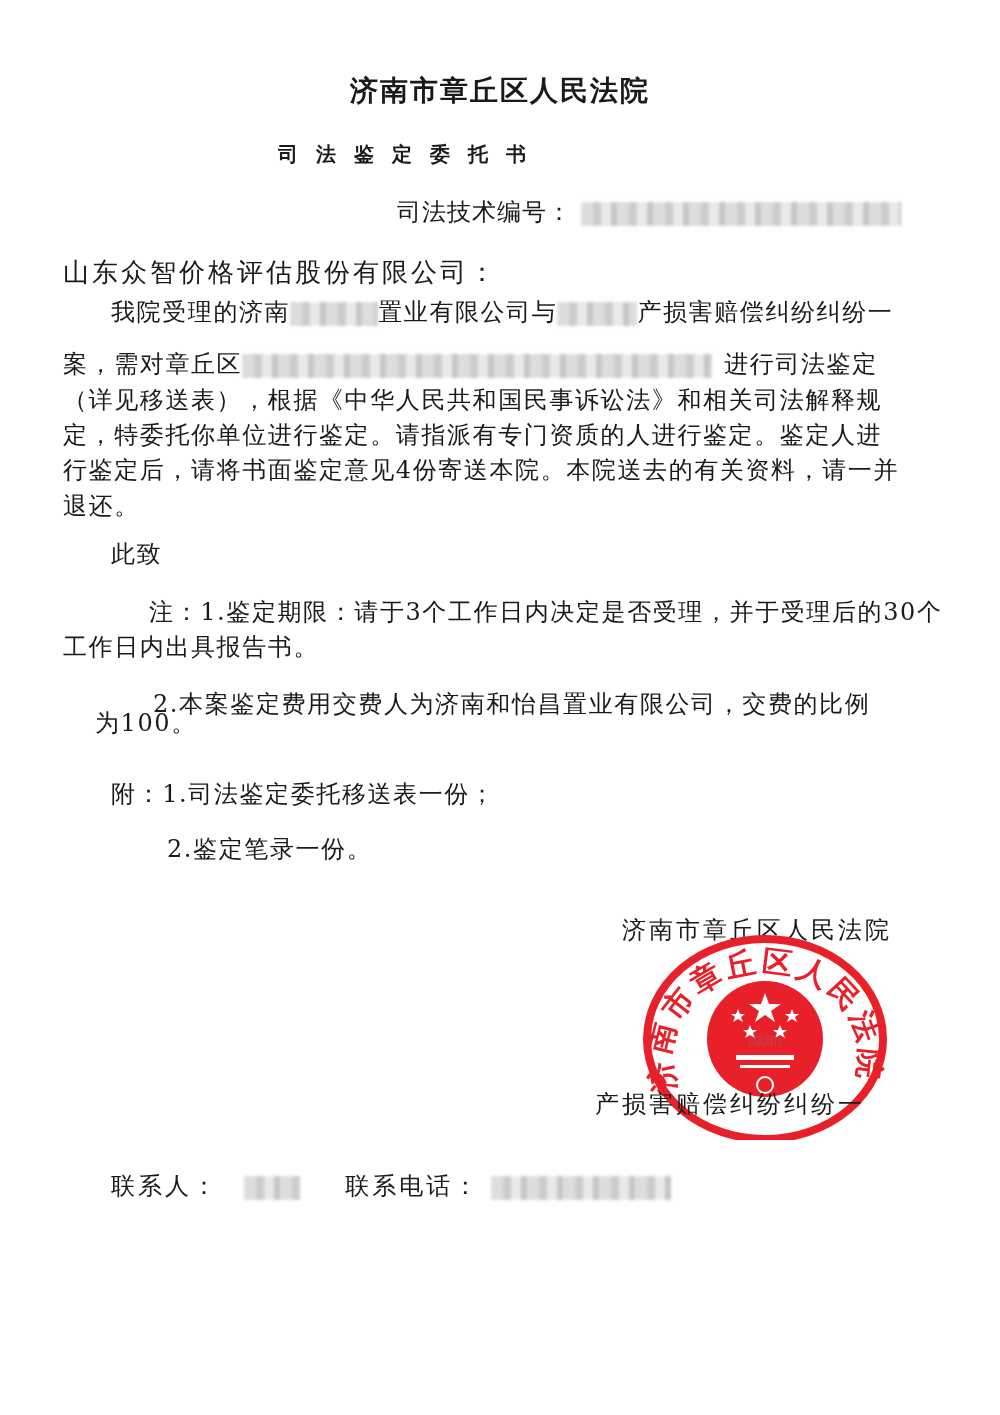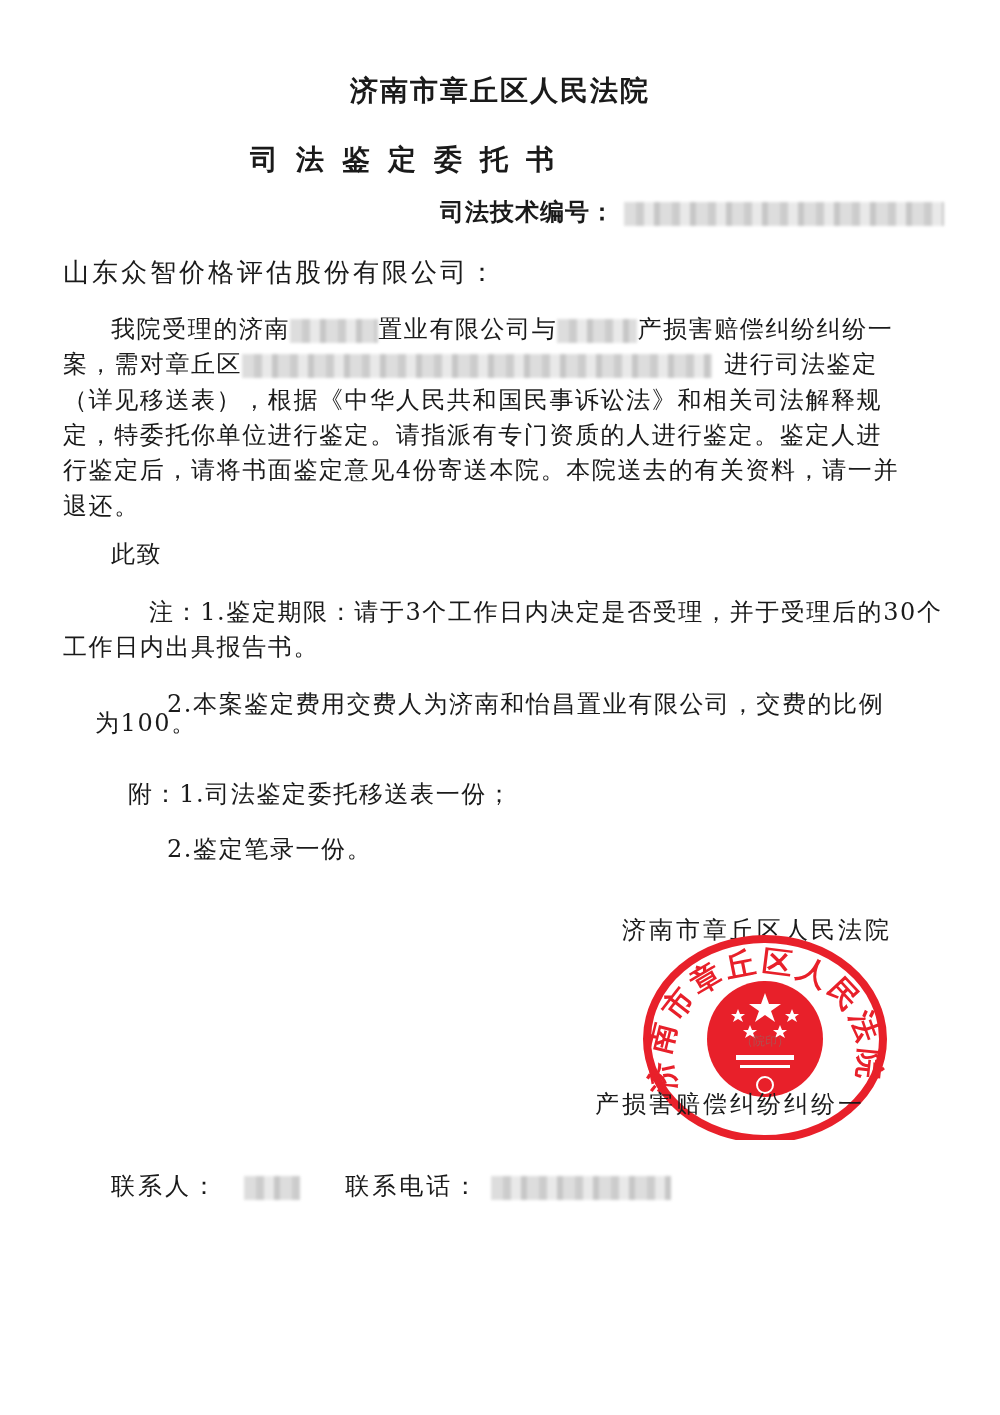--- a/index.html
+++ b/index.html
@@ -1,23 +1,23 @@
 <!DOCTYPE html>
 <html><head>
   <meta charset="utf-8">
   <style>
     html, body { margin: 0; padding: 0; background: #ffffff; }
     body { width: 1000px; height: 1415px; position: relative; overflow: hidden;
       font-family: "DejaVu Serif", "Liberation Serif", serif; color: #1a1a1a; }
     .abs { position: absolute; white-space: nowrap; }
     .title { left: 0; width: 1000px; text-align: center; top: 72px; font-size: 28px; font-weight: bold;
       font-family: "DejaVu Sans", sans-serif; letter-spacing: 2px; }
-    .subtitle { left: 0; width: 804px; text-align: center; top: 141px; font-size: 28px; font-weight: bold;
+    .subtitle { left: 0; width: 804px; text-align: center; top: 141px; font-size: 20px; font-weight: bold;
       font-family: "DejaVu Sans", sans-serif; letter-spacing: 18px; padding-left: 18px; box-sizing: border-box; }
-    .techno { top: 196px; left: 440px; font-size: 24px; letter-spacing: 1px; font-weight: bold; }
+    .techno { top: 196px; left: 397px; font-size: 24px; letter-spacing: 1px; }
     .blur { display: inline-block; vertical-align: middle; height: 24px;
       background: repeating-linear-gradient(90deg, #d8d8d8 0 12px, #c4c4c4 12px 20px, #e6e6e6 20px 30px, #bdbdbd 30px 36px);
       filter: blur(1.5px); opacity: .85; }
     .addr { top: 255px; left: 63px; font-size: 26px; letter-spacing: 3px; }
     .line { position: absolute; left: 63px; white-space: nowrap; font-size: 24px; letter-spacing: 1.6px; }
     .seal { position: absolute; left: 640px; top: 935px; width: 250px; height: 205px; }
     .sign { font-size: 24px; letter-spacing: 3px; }
   </style>
 </head>
 <body>
@@ -25,39 +25,39 @@
 <div class="abs title">济南市章丘区人民法院</div>
 <div class="abs subtitle">司法鉴定委托书</div>
 
 <div class="abs techno">
   <span>司法技术编号：</span>
   <span class="blur" style="width:320px"></span>
 </div>
 
 <div class="abs addr">山东众智价格评估股份有限公司：</div>
 
-<div class="line" style="top:313px; left:111px;font-family:Liberation Serif, serif;">
+<div class="line" style="top:296px; left:111px;font-family:Liberation Serif, serif;">
   <span>我院受理的济南</span><span class="blur" style="width:88px"></span><span>置业有限公司与</span><span class="blur" style="width:80px"></span><span>产损害赔偿纠纷纠纷一</span>
 </div>
 <div class="line" style="top:348px;">
   <span>案，需对章丘区</span><span class="blur" style="width:470px"></span><span style="margin-left:12px">进行司法鉴定</span>
 </div>
 <div class="line" style="top:384px;">（详见移送表），根据《中华人民共和国民事诉讼法》和相关司法解释规</div>
 <div class="line" style="top:419px;">定，特委托你单位进行鉴定。请指派有专门资质的人进行鉴定。鉴定人进</div>
 <div class="line" style="top:454px;">行鉴定后，请将书面鉴定意见4份寄送本院。本院送去的有关资料，请一并</div>
 <div class="line" style="top:490px;">退还。</div>
 
 <div class="line" style="top:538px; left:111px;">此致</div>
 
 <div class="line" style="top:596px; left:111px;margin-left:38px;">注：1.鉴定期限：请于3个工作日内决定是否受理，并于受理后的30个</div>
 <div class="line" style="top:631px;">工作日内出具报告书。</div>
-<div class="line" style="top:688px; left:167px;">2.本案鉴定费用交费人为济南和怡昌置业有限公司，交费的比例</div>
+<div class="line" style="top:688px; left:153px;">2.本案鉴定费用交费人为济南和怡昌置业有限公司，交费的比例</div>
 <div class="line" style="top:707px;margin-left:32px;">为100。</div>
 
-<div class="line" style="top:778px; left:128px;">附：1.司法鉴定委托移送表一份；</div>
+<div class="line" style="top:778px; left:111px;">附：1.司法鉴定委托移送表一份；</div>
 <div class="line" style="top:833px; left:167px;">2.鉴定笔录一份。</div>
 
 <div class="abs sign" style="top:914px; left:622px;">济南市章丘区人民法院</div>
 
 <svg class="seal" viewBox="0 0 250 205">
   <g fill="none" stroke="#e8202a">
     <ellipse cx="125" cy="104" rx="118" ry="100" stroke-width="8"></ellipse>
   </g>
   <circle cx="125" cy="104" r="58" fill="#e8202a"></circle>
   <g fill="#ffffff">

